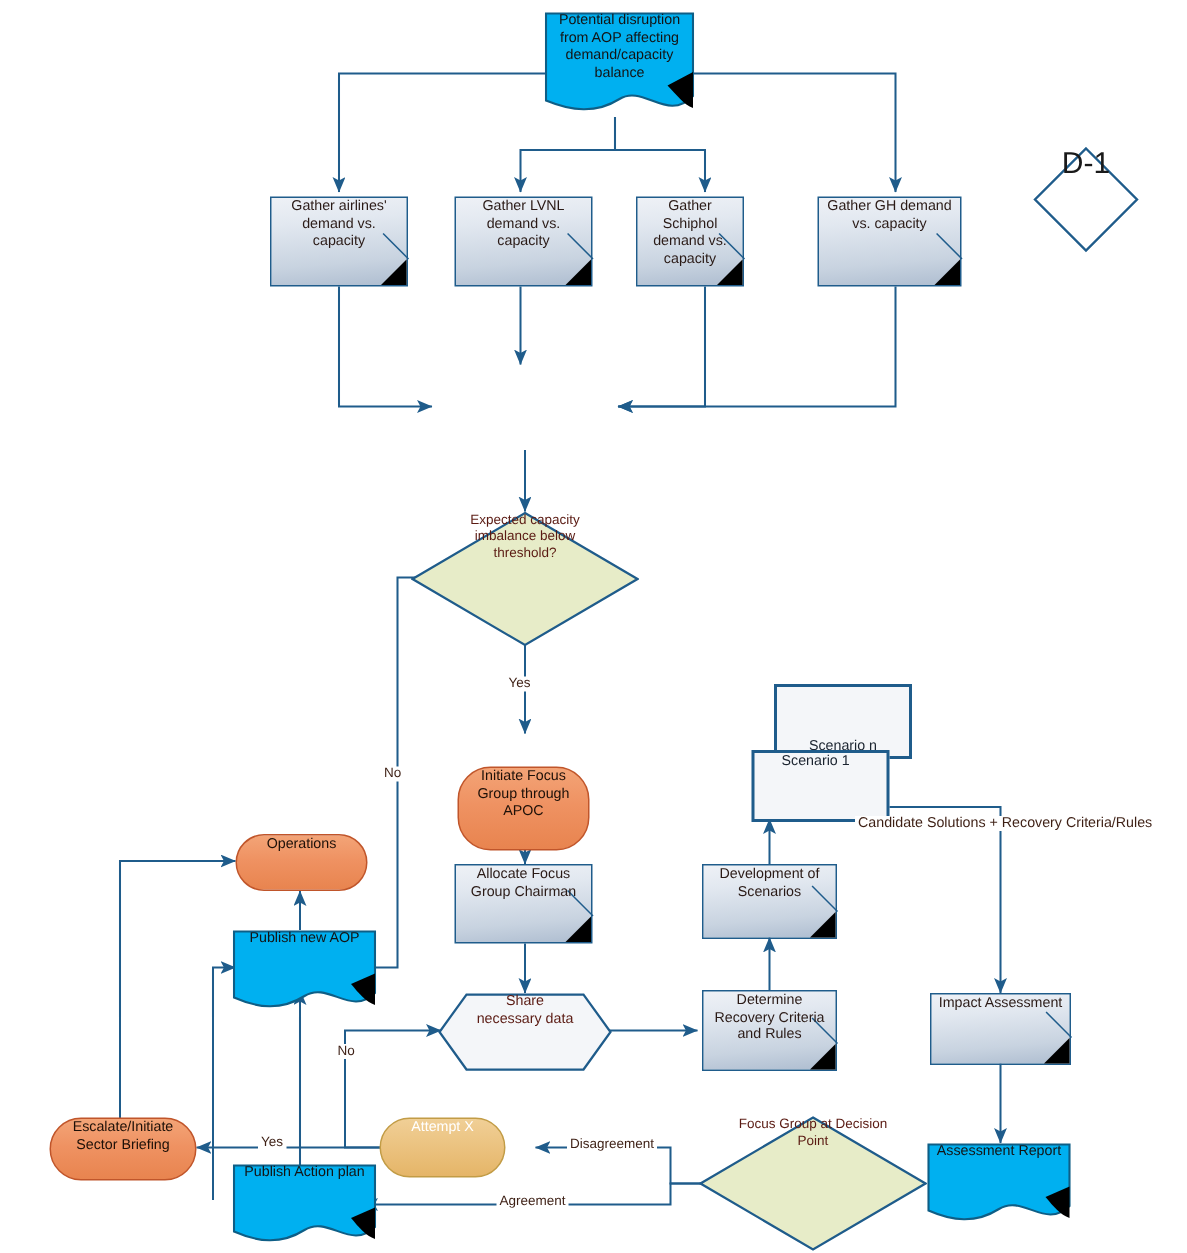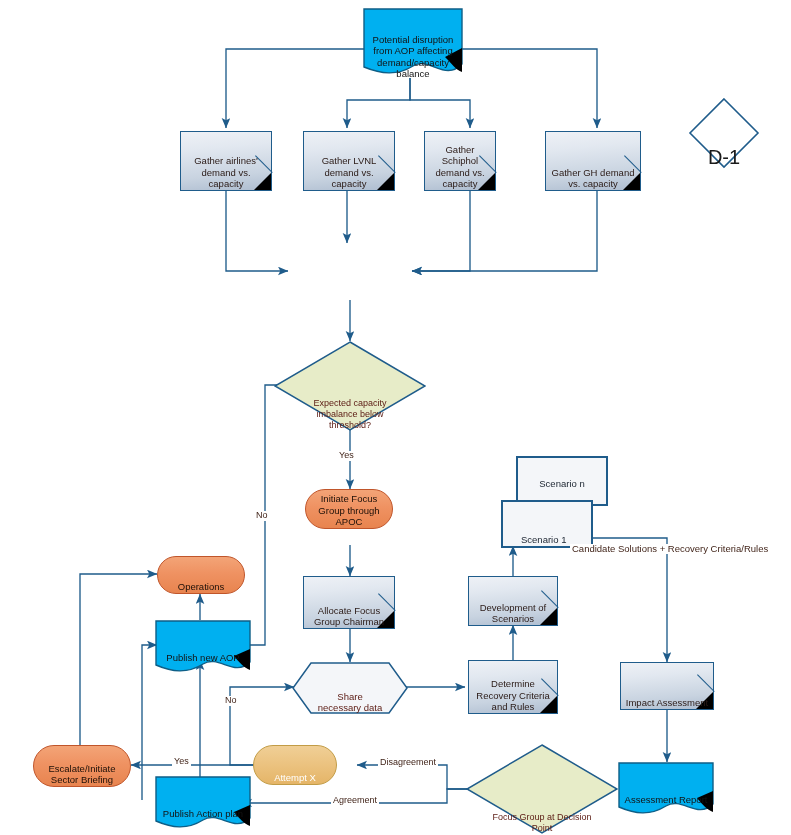--- a/index.html
+++ b/index.html
@@ -18,21 +18,21 @@
   #edges{
     position:absolute;
     left:0; top:0;
     width:791px; height:835px;
     pointer-events:none;
   }
   .node{
     position:absolute;
     box-sizing:border-box;
     display:flex;
-    align-items:flex-end;
+    align-items:flex-start;
     justify-content:center;
     text-align:center;
     line-height:1.22;
     z-index:3;
   }
   .node .txt{
     position:relative;
     z-index:6;
     padding:0 4px;
     white-space:pre-line;
@@ -114,21 +114,21 @@
   }
   .hex svg.shape{position:absolute;left:0;top:0;width:100%;height:100%;z-index:1;}
 
   
   .card{
     background:#f4f6f9;
     border:2px solid #1f5c8b;
     color:#1b2430;
     font-size:9.5px;
   }
-  .card.topText{align-items:center;padding-top:6px;}
+  .card.topText{align-items:flex-end;padding-top:6px;}
   .card.leftText{justify-content:flex-start;padding-left:14px;}
 
   
   .marker{
     background:transparent;border:none;
     font-size:20px;color:#1a1a1a;
     font-weight:400;
   }
   .marker svg.shape{position:absolute;left:0;top:0;width:100%;height:100%;z-index:1;}
 
@@ -262,21 +262,21 @@
 
   <div class="node diamond" style="left:274px; top:341px; width:152px; height:90px;">
     <svg class="shape" viewBox="0 0 152 90" preserveAspectRatio="none">
       <path d="M76,1 L151,45 L76,89 L1,45 Z" fill="#e7ecc8" stroke="#1f5c8b" stroke-width="1.5"></path>
     </svg>
     <span class="txt" style="font-size:9px;">Expected capacity
 imbalance  below
 threshold?</span>
   </div>
 
-  <div class="node term" style="left:305px; top:489px; width:88px; height:40px;">
+  <div class="node term" style="left:305px; top:511px; width:88px; height:56px;">
     <span class="txt">Initiate Focus
 Group through
 APOC</span>
   </div>
 
   <div class="node proc" style="left:303px; top:576px; width:92px; height:53px;">
     <span class="txt">Allocate Focus
 Group Chairman</span>
     <span class="foldline"></span>
     <span class="fold"></span>

